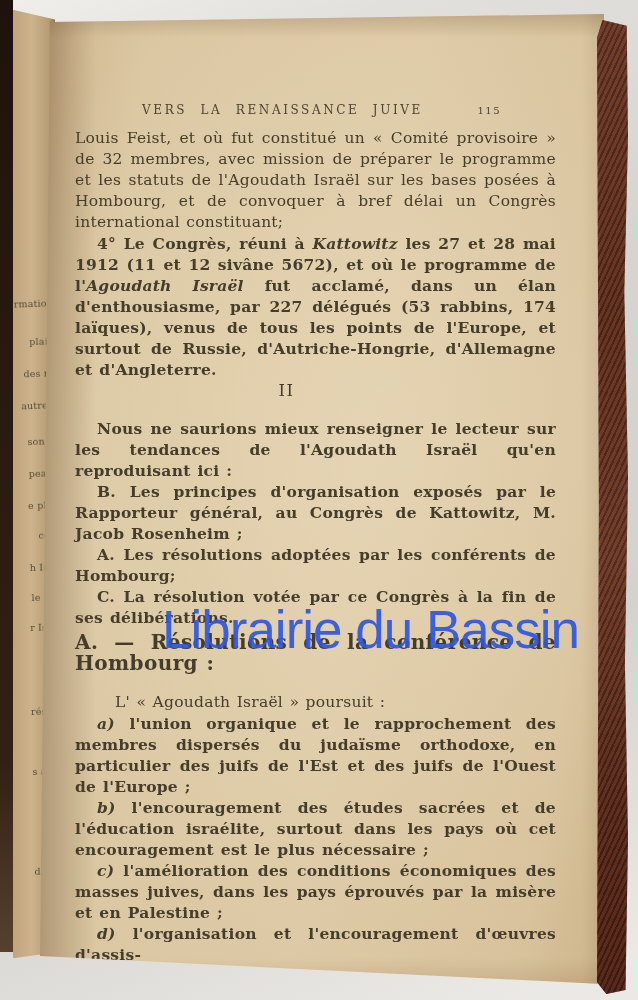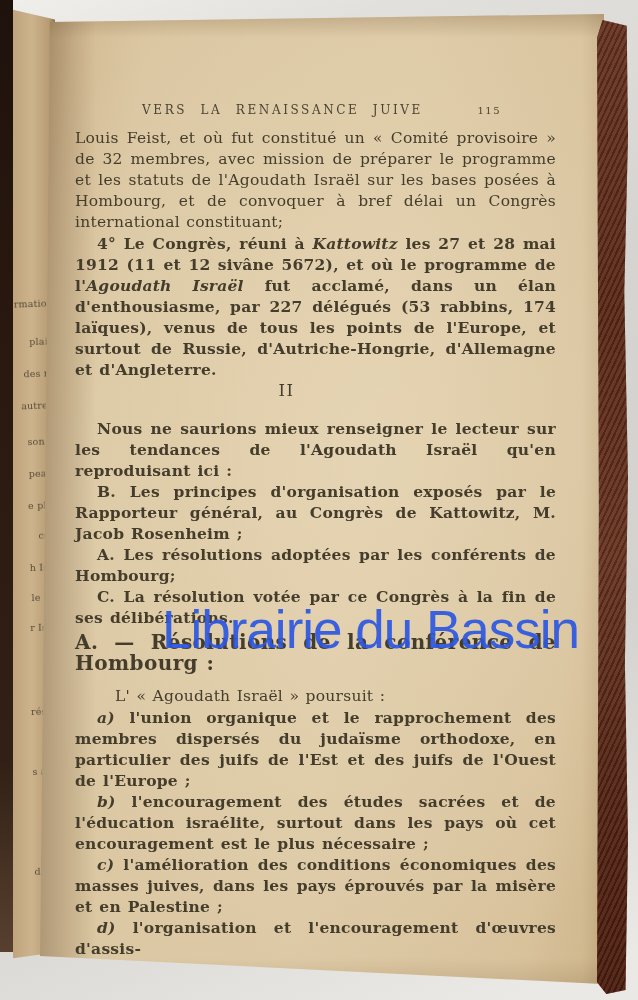--- a/index.html
+++ b/index.html
@@ -76,21 +76,21 @@
   .ind{text-indent:22px;font-weight:bold;}
   .numeral{
     text-align:center; text-indent:0; margin-bottom:17px;
     font-size:16.5px; letter-spacing:1.5px;
   }
   .numeral span{display:inline-block; transform:translateX(-29px);}
   .heading{
     margin-top:4px; font-weight:bold; font-size:20px; letter-spacing:.4px;
     text-indent:0;
   }
-  .pursuit{margin-top:12px; text-indent:40px;}
+  .pursuit{margin-top:18px; text-indent:40px;}
   .marker{font-style:italic;}
   em{font-style:italic; letter-spacing:.2px;}
   
   .watermark{
     position:absolute; left:162px; top:601px;
     font-family:"Liberation Sans", sans-serif;
     font-size:53px; line-height:1.1; color:#2c57e2; opacity:.92;
     letter-spacing:-1px; white-space:nowrap;
   }
 </style>

